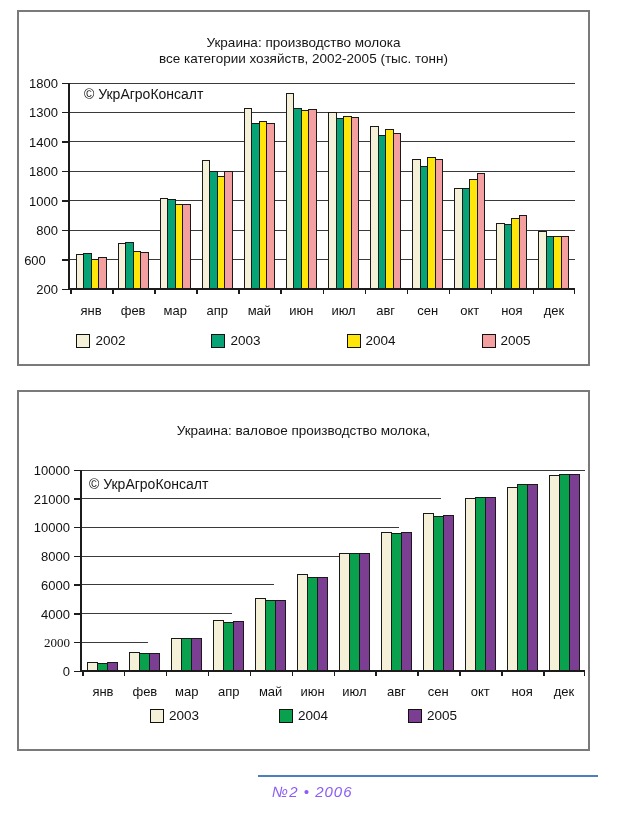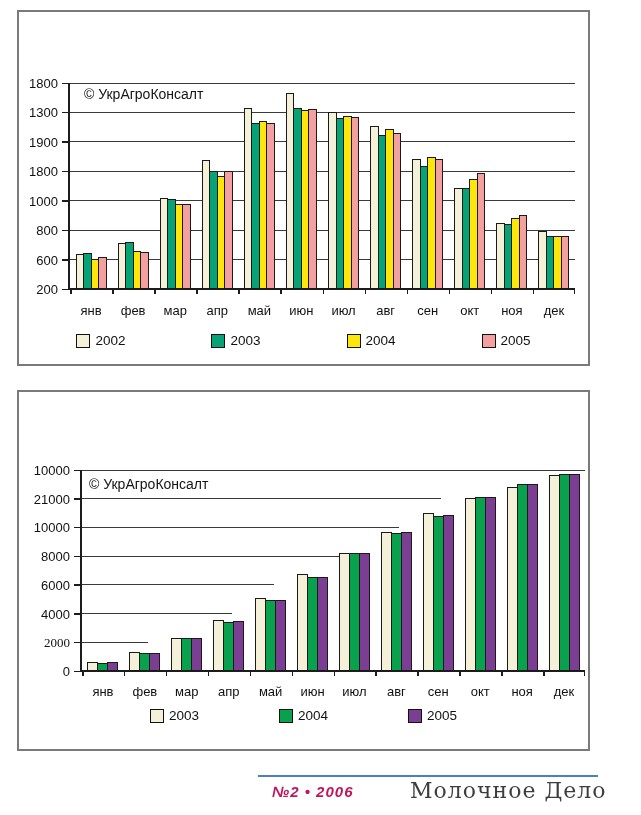--- a/index.html
+++ b/index.html
@@ -26,53 +26,57 @@
   .xtick{position:absolute;width:1.5px;height:5px;background:#1c1c1c;}
   .ylab{position:absolute;width:46px;text-align:right;font-size:13px;color:#111;}
   .xlab{position:absolute;text-align:center;font-size:13px;color:#111;}
   .bar{position:absolute;box-sizing:border-box;border:1px solid #1a1a1a;}
   .legend{position:absolute;left:0;right:0;display:flex;justify-content:center;}
   .legend-item{display:flex;align-items:center;font-size:13.5px;color:#111;}
   .swatch{width:12px;height:12px;border:1.5px solid #111;margin-right:5px;box-sizing:content-box;}
   .footer{position:absolute;left:0;top:770px;width:641px;height:45px;}
   .divider{position:absolute;left:258px;top:5px;width:340px;height:2px;}
   .issue{position:absolute;left:272px;top:13px;font-size:15px;font-style:italic;
-         font-weight:bold;color:#be185d;letter-spacing:1px;}
+         font-weight:normal;color:#8b5cf6;letter-spacing:1px;}
   .magazine{position:absolute;left:410px;top:8px;font-size:22px;color:#3d3d3d;
             font-family:"DejaVu Serif",serif;letter-spacing:1px;}
 </style>
 </head>
 <body>
 
 <div class="page">
 
   <section class="panel panel1">
+    <div class="chart-title">
+      <div class="t1">Украина: производство молока</div>
+      <div><span class="t2">все категории хозяйств, 2002-2005  (тыс. тонн)</span></div>
+    </div>
     <div class="watermark wm1">© УкрАгроКонсалт</div>
     <div class="plot" id="plot0" style="left: 51px; top: 71px; width: 505px; height: 206px;">
         <div class="gridline" style="top: 176.071px; width: 505px;"></div>
         <div class="gridline" style="top: 146.643px; width: 505px;"></div>
         <div class="gridline" style="top: 117.214px; width: 505px;"></div>
         <div class="gridline" style="top: 87.7857px; width: 505px;"></div>
         <div class="gridline" style="top: 58.3571px; width: 505px;"></div>
         <div class="gridline" style="top: 28.9286px; width: 505px;"></div>
         <div class="gridline" style="top: -0.5px; width: 505px;"></div>
         <div class="axis-y"></div>
         <div class="axis-x"></div>
         <div class="ytick" style="left: -8px; top: 205.5px;"></div>
         <div class="ylab" style="left: -58px; top: 199px;">200</div>
         <div class="ytick" style="left: -8px; top: 176.071px;"></div>
-        <div class="ylab" style="left: -58px; top: 169.571px;">600</div>
+        <div class="ylab" style="left: -58px; top: 169.571px; text-align: center;">600</div>
         <div class="ytick" style="left: -8px; top: 146.643px;"></div>
         <div class="ylab" style="left: -58px; top: 140.143px;">800</div>
         <div class="ytick" style="left: -8px; top: 117.214px;"></div>
         <div class="ylab" style="left: -58px; top: 110.714px;">1000</div>
         <div class="ytick" style="left: -8px; top: 87.7857px;"></div>
         <div class="ylab" style="left: -58px; top: 81.2857px;">1800</div>
         <div class="ytick" style="left: -8px; top: 58.3571px;"></div>
-        <div class="ylab" style="left: -58px; top: 51.8571px;">1900</div>
+        <div class="ylab" style="left: -58px; top: 51.8571px;">1400</div>
         <div class="ytick" style="left: -8px; top: 28.9286px;"></div>
         <div class="ylab" style="left: -58px; top: 22.4286px;">1300</div>
         <div class="ytick" style="left: -8px; top: -0.5px;"></div>
         <div class="ylab" style="left: -58px; top: -7px;">1800</div>
         <div class="xtick" style="left: 0px; top: 206px;"></div>
         <div class="xtick" style="left: 42.0833px; top: 206px;"></div>
         <div class="xtick" style="left: 84.1667px; top: 206px;"></div>
         <div class="xtick" style="left: 126.25px; top: 206px;"></div>
         <div class="xtick" style="left: 168.333px; top: 206px;"></div>
         <div class="xtick" style="left: 210.417px; top: 206px;"></div>
@@ -159,20 +163,21 @@
         </div>
         <div class="legend-item">
           <span class="swatch" style="background: rgb(245, 160, 160);"></span>
           <span>2005</span>
         </div>
       </div>
   </section>
 
   <section class="panel panel2">
     <div class="chart-title">
+      <div class="t1">Украина: валовое производство молока,</div>
     </div>
     <div class="watermark wm2">© УкрАгроКонсалт</div>
     <div class="plot" id="plot1" style="left: 63px; top: 78px; width: 503px; height: 201px;">
         <div class="gridline" style="top: 171.786px; width: 65.975px;"></div>
         <div class="gridline" style="top: 143.071px; width: 149.808px;"></div>
         <div class="gridline" style="top: 114.357px; width: 191.725px;"></div>
         <div class="gridline" style="top: 85.6429px; width: 275.558px;"></div>
         <div class="gridline" style="top: 56.9286px; width: 317.475px;"></div>
         <div class="gridline" style="top: 28.2143px; width: 359.392px;"></div>
         <div class="gridline" style="top: -0.5px; width: 503px;"></div>
@@ -268,16 +273,15 @@
         <div class="legend-item">
           <span class="swatch" style="background: rgb(123, 62, 146);"></span>
           <span>2005</span>
         </div>
       </div>
   </section>
 
   <div class="footer">
     <div class="divider" id="footer-divider" style="background: rgb(74, 127, 193);"></div>
     <span class="issue">№2 • 2006</span>
-    <span class="magazine">Молочное Дело</span>
   </div>
 
 </div>
 
 </body></html>

